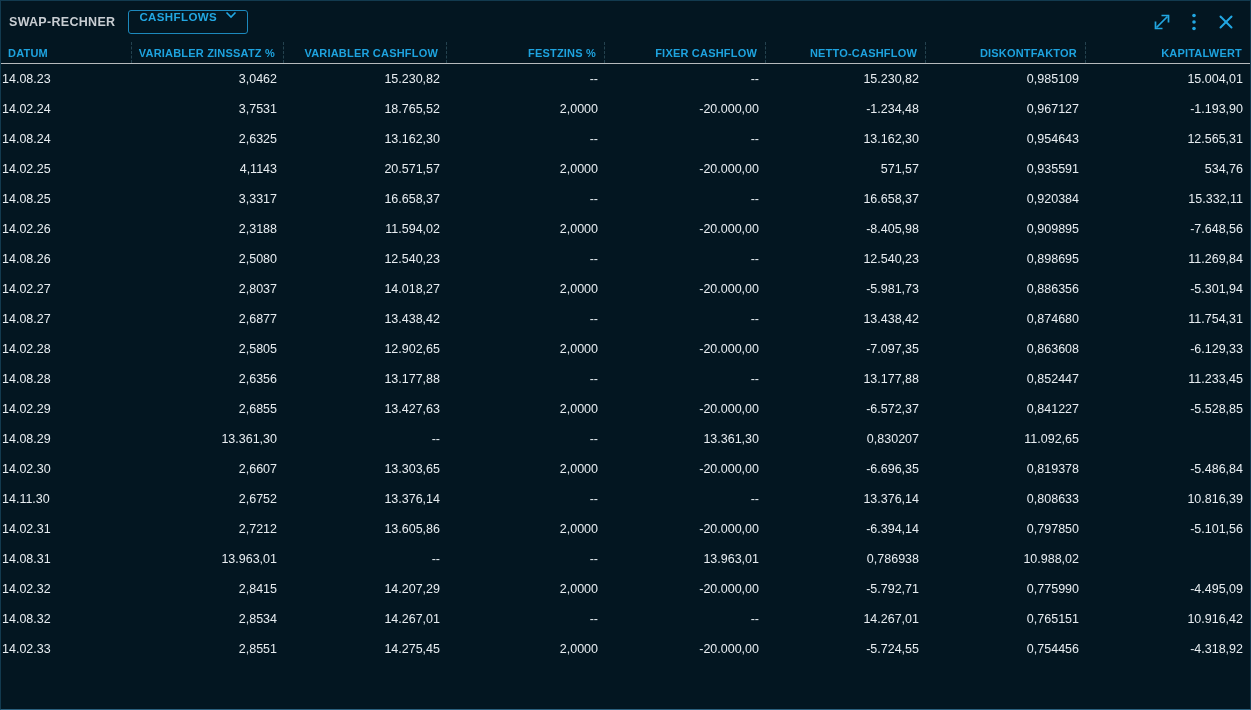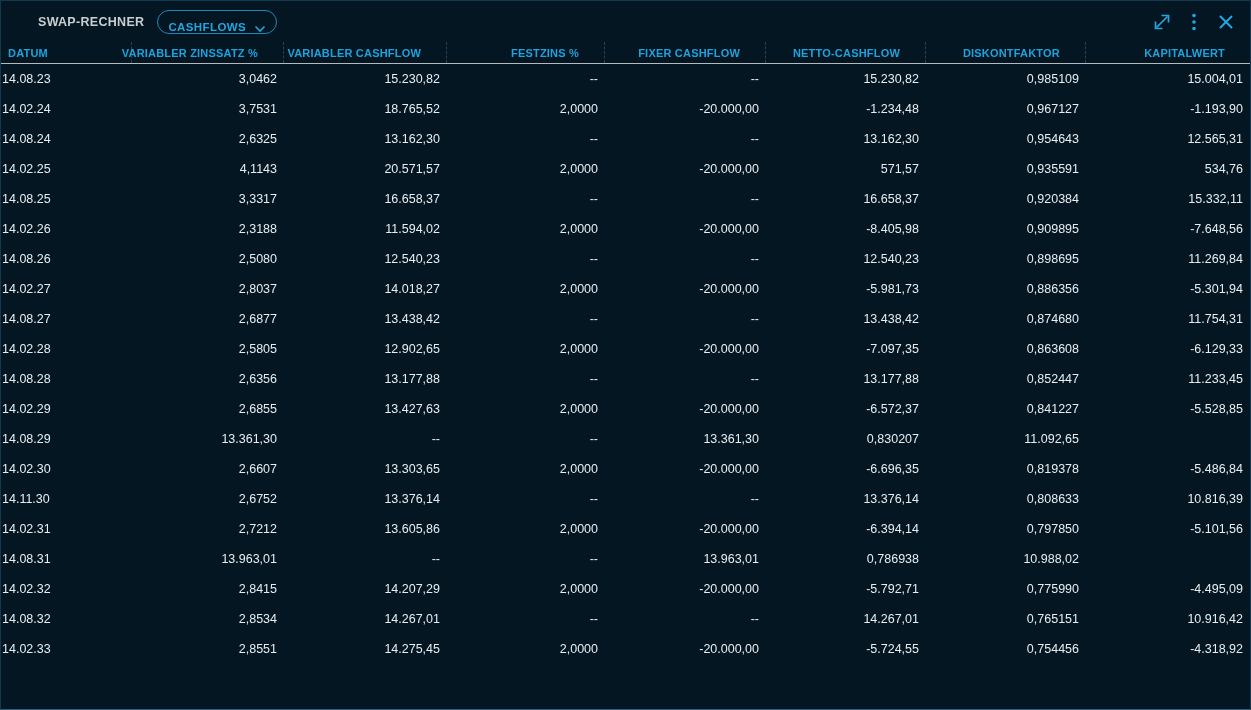--- a/index.html
+++ b/index.html
@@ -13,34 +13,33 @@
     border-bottom:1px solid #2b607e;
     position:relative;
     overflow:hidden;
   }
 
   
   .titlebar{
     height:41px;
     display:flex; align-items:center;
     padding:0 11px 0 8px;
-    margin-left:29px;
   }
   .title{
     color:#c9ced3; font-size:12.5px; font-weight:bold;
     letter-spacing:.3px; white-space:nowrap;
   }
   .dropdown{
     margin-left:13px;
     height:24px;
-    display:inline-flex; align-items:flex-end; gap:8px;
+    display:inline-flex; align-items:flex-start; gap:8px;
     padding:0 10px;
     background:transparent;
     border:1px solid #1c89bd;
-    border-radius:12px;
+    border-radius:3px;
     color:#22a7e2;
     font-family:"Liberation Sans", sans-serif;
     font-size:11.5px; font-weight:bold; letter-spacing:.4px;
     cursor:pointer;
   }
   .dropdown svg{ display:block; }
   .titlebar-spacer{ flex:1; }
   .iconbtn{
     background:transparent; border:none; cursor:pointer;
     display:inline-flex; align-items:center; justify-content:center;
@@ -61,21 +60,21 @@
     height:21px;
     display:flex; align-items:center;
     color:#1ea3df;
     font-size:11px; font-weight:bold; letter-spacing:.2px;
     border-right:1px dashed #24424f;
     cursor:pointer;
     white-space:nowrap;
   }
   .th:last-child{ border-right:none; }
   .th.left{ justify-content:flex-start; padding-left:7px; }
-  .th.right{ justify-content:flex-end; padding-right:25px; }
+  .th.right{ justify-content:flex-end; padding-right:8px; }
 
   .tr{ height:30px; }
   .td{
     display:flex; align-items:center;
     color:#e8edf1;
     font-size:12.5px;
     white-space:nowrap;
   }
   .td.left{ justify-content:flex-start; padding-left:1px; }
   .td.right{ justify-content:flex-end; padding-right:7px; }

